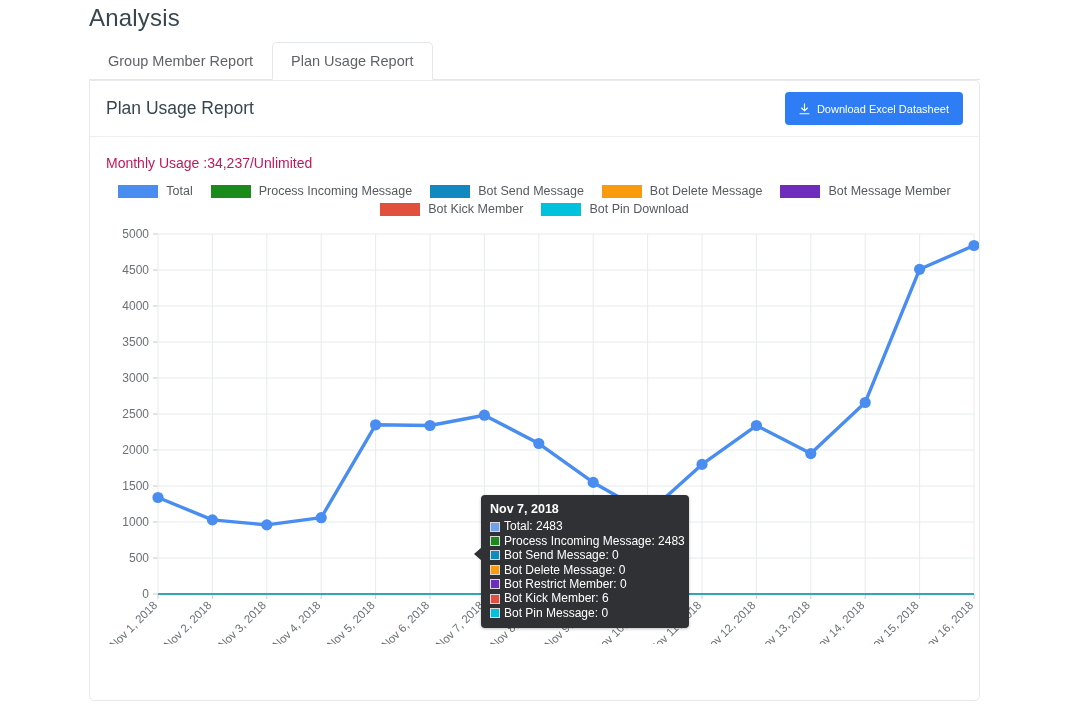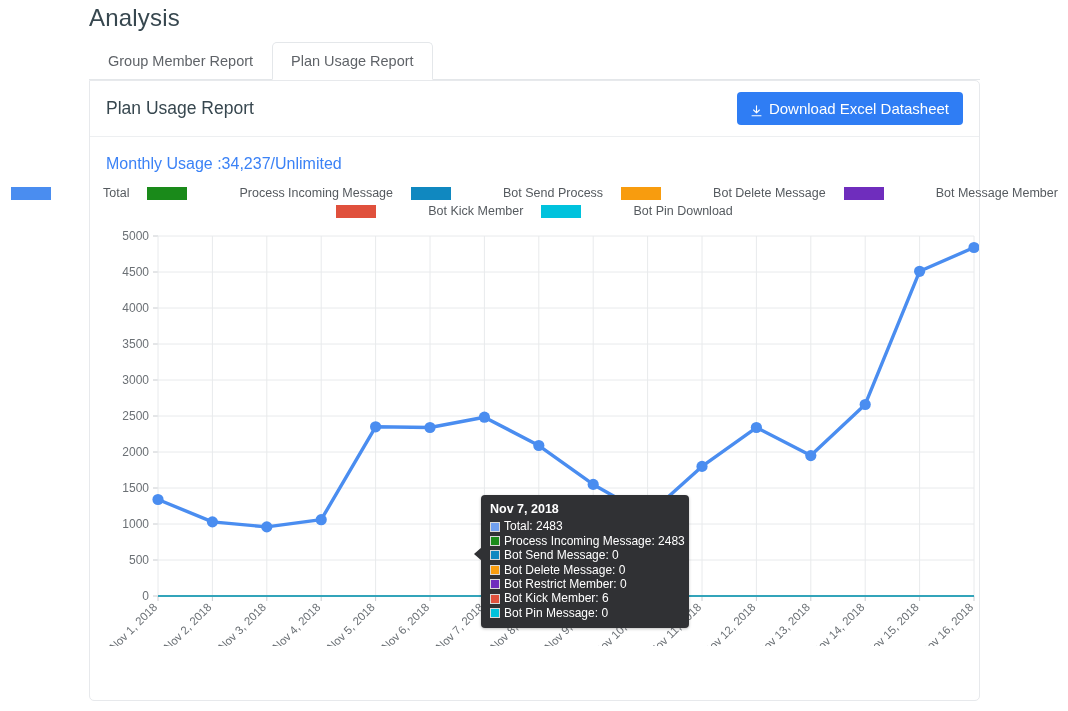--- a/index.html
+++ b/index.html
@@ -54,37 +54,37 @@
     height:56px; padding:0 16px;
     display:flex; align-items:center; justify-content:space-between;
     border-bottom:1px solid #edeff1;
   }
   .card-head-title { font-size:17.5px; color:#37474f; font-weight:400; }
   .dl-btn {
     display:flex; align-items:center; gap:7px;
     background:#2f7df4; color:#ffffff;
     border:none; border-radius:4px;
     height:33px; padding:0 14px;
-    font-size:15px; font-family:"Liberation Sans", sans-serif;
+    font-size:11px; font-family:"Liberation Sans", sans-serif;
     cursor:pointer; white-space:nowrap;
   }
   .dl-ico { display:block; width:11px; height:12px; }
 
   .usage {
     padding:18px 16px 0 16px;
-    font-size:16px; color:#3b82f6;
+    font-size:14px; color:#be185d;
   }
 
   
   .legend {
     margin-top:13px;
     display:flex; flex-direction:column; align-items:center; gap:4px;
   }
   .legend-row { display:flex; align-items:center; justify-content:center; }
-  .legend-item { display:flex; align-items:center; margin:0 9px;gap:44px; }
+  .legend-item { display:flex; align-items:center; margin:0 9px; }
   .swatch { width:40px; height:13px; display:block; }
   .legend-label { font-size:12.5px; color:#555a5f; margin-left:8px; white-space:nowrap; }
 
   
   .chart-wrap { position:relative; margin-top:8px; height:420px; }
   .chart-svg { display:block; }
 
   
   .tooltip {
     position:absolute; left:481px; top:495px;
@@ -139,21 +139,21 @@
           <div class="legend-item">
             <span class="swatch" style="background: rgb(74, 141, 240);"></span>
             <span class="legend-label">Total</span>
           </div>
           <div class="legend-item">
             <span class="swatch" style="background: rgb(26, 138, 26);"></span>
             <span class="legend-label">Process Incoming Message</span>
           </div>
           <div class="legend-item">
             <span class="swatch" style="background: rgb(16, 136, 192);"></span>
-            <span class="legend-label">Bot Send Process</span>
+            <span class="legend-label">Bot Send Message</span>
           </div>
           <div class="legend-item">
             <span class="swatch" style="background: rgb(248, 156, 14);"></span>
             <span class="legend-label">Bot Delete Message</span>
           </div>
           <div class="legend-item">
             <span class="swatch" style="background: rgb(111, 45, 189);"></span>
             <span class="legend-label">Bot Message Member</span>
           </div>
         </div>

